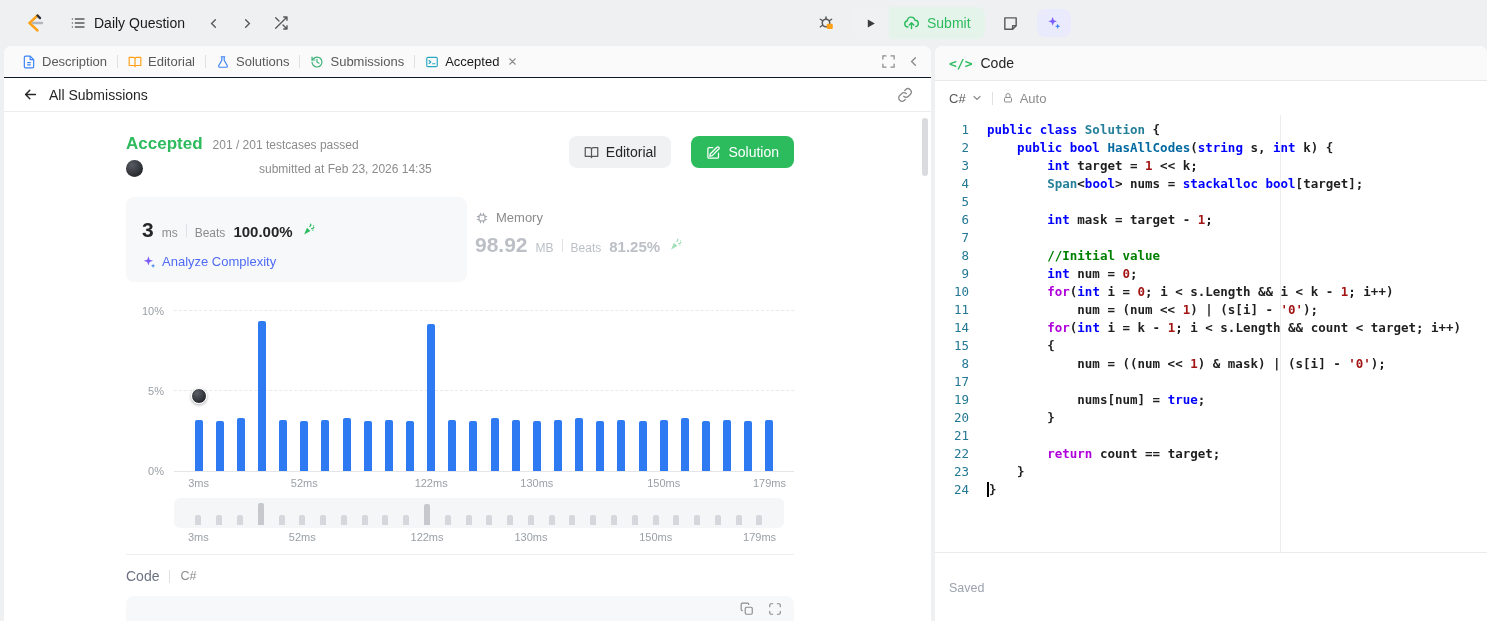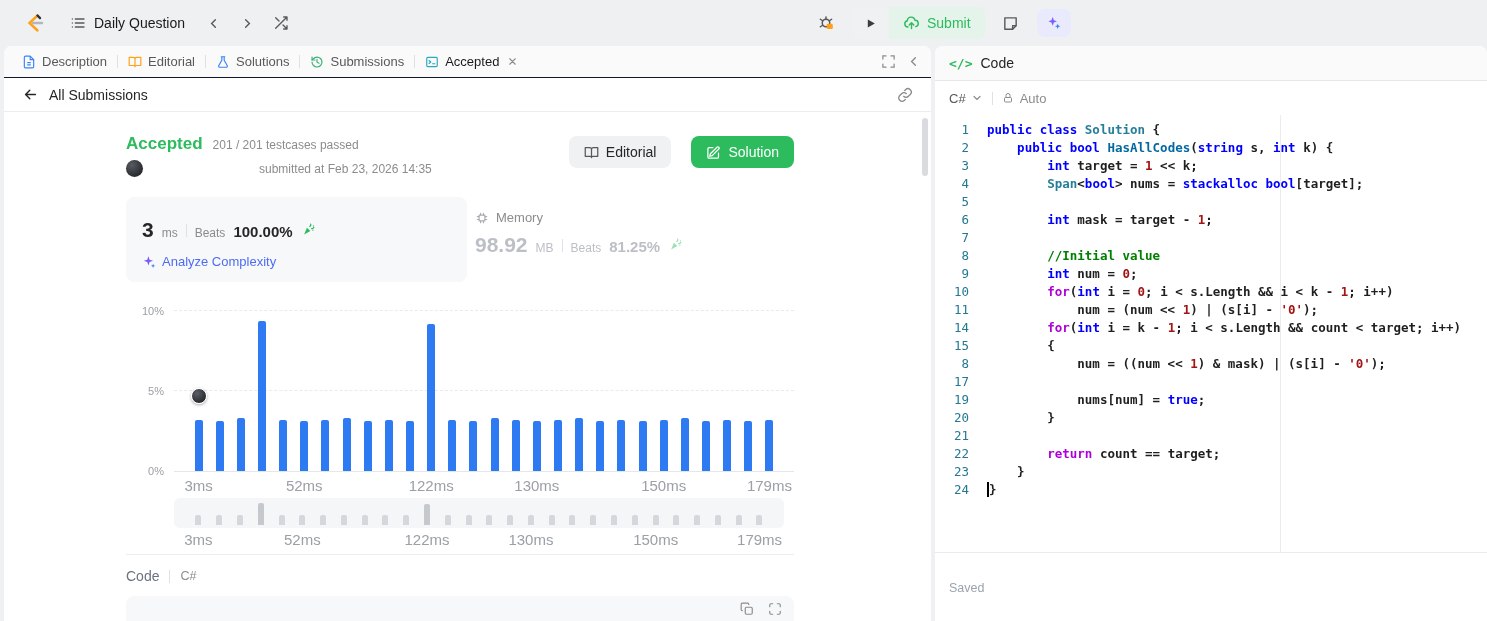--- a/index.html
+++ b/index.html
@@ -80,21 +80,21 @@
   .ylab { position:absolute; left:-48px; width:38px; text-align:right; font-size:11px; color:#9aa0a6; }
   .y0 { bottom:-6px; } .y5 { bottom:74px; } .y10 { bottom:154px; }
   .bars-area { position:absolute; left:14px; right:14px; top:0; bottom:0; }
   .bars { display:flex; justify-content:space-between; align-items:flex-end; height:100%; }
   .slot { flex:1; display:flex; justify-content:center; align-items:flex-end; }
   .dbar { width:8px; border-radius:2px 2px 0 0; background:#2e7af2; }
   .marker { position:absolute; width:16px; height:16px; border-radius:50%; transform:translateX(-50%);
             background:radial-gradient(circle at 35% 30%, #5a5e66, #15171a); border:1.5px solid #fff;
             box-shadow:0 1px 3px rgba(0,0,0,.35); }
   .xticks { position:relative; height:20px; margin:0 14px 0 62px; }
-  .tick { position:absolute; top:5px; transform:translateX(-50%); font-size:15px; color:#9aa0a6; white-space:nowrap; }
+  .tick { position:absolute; top:5px; transform:translateX(-50%); font-size:11px; color:#9aa0a6; white-space:nowrap; }
   .brush { margin:6px 10px 0 48px; height:30px; background:#f5f6f8; border-radius:6px; position:relative; }
   .brush .bars-area { bottom:3px; }
   .bbar { width:6px; border-radius:2px 2px 0 0; background:#d4d7db; }
   .bbar.tall { background:#c5c8cd; }
   .brush-ticks { height:18px; margin:0 24px 0 62px; }
   .brush-ticks .tick { top:3px; }
 
   
   .code-footer { margin-top:8px; border-top:1px solid #ededed; padding-top:13px; display:flex; align-items:center; gap:10px; }
   .cf-label { color:#6b7280; font-size:14px; }

